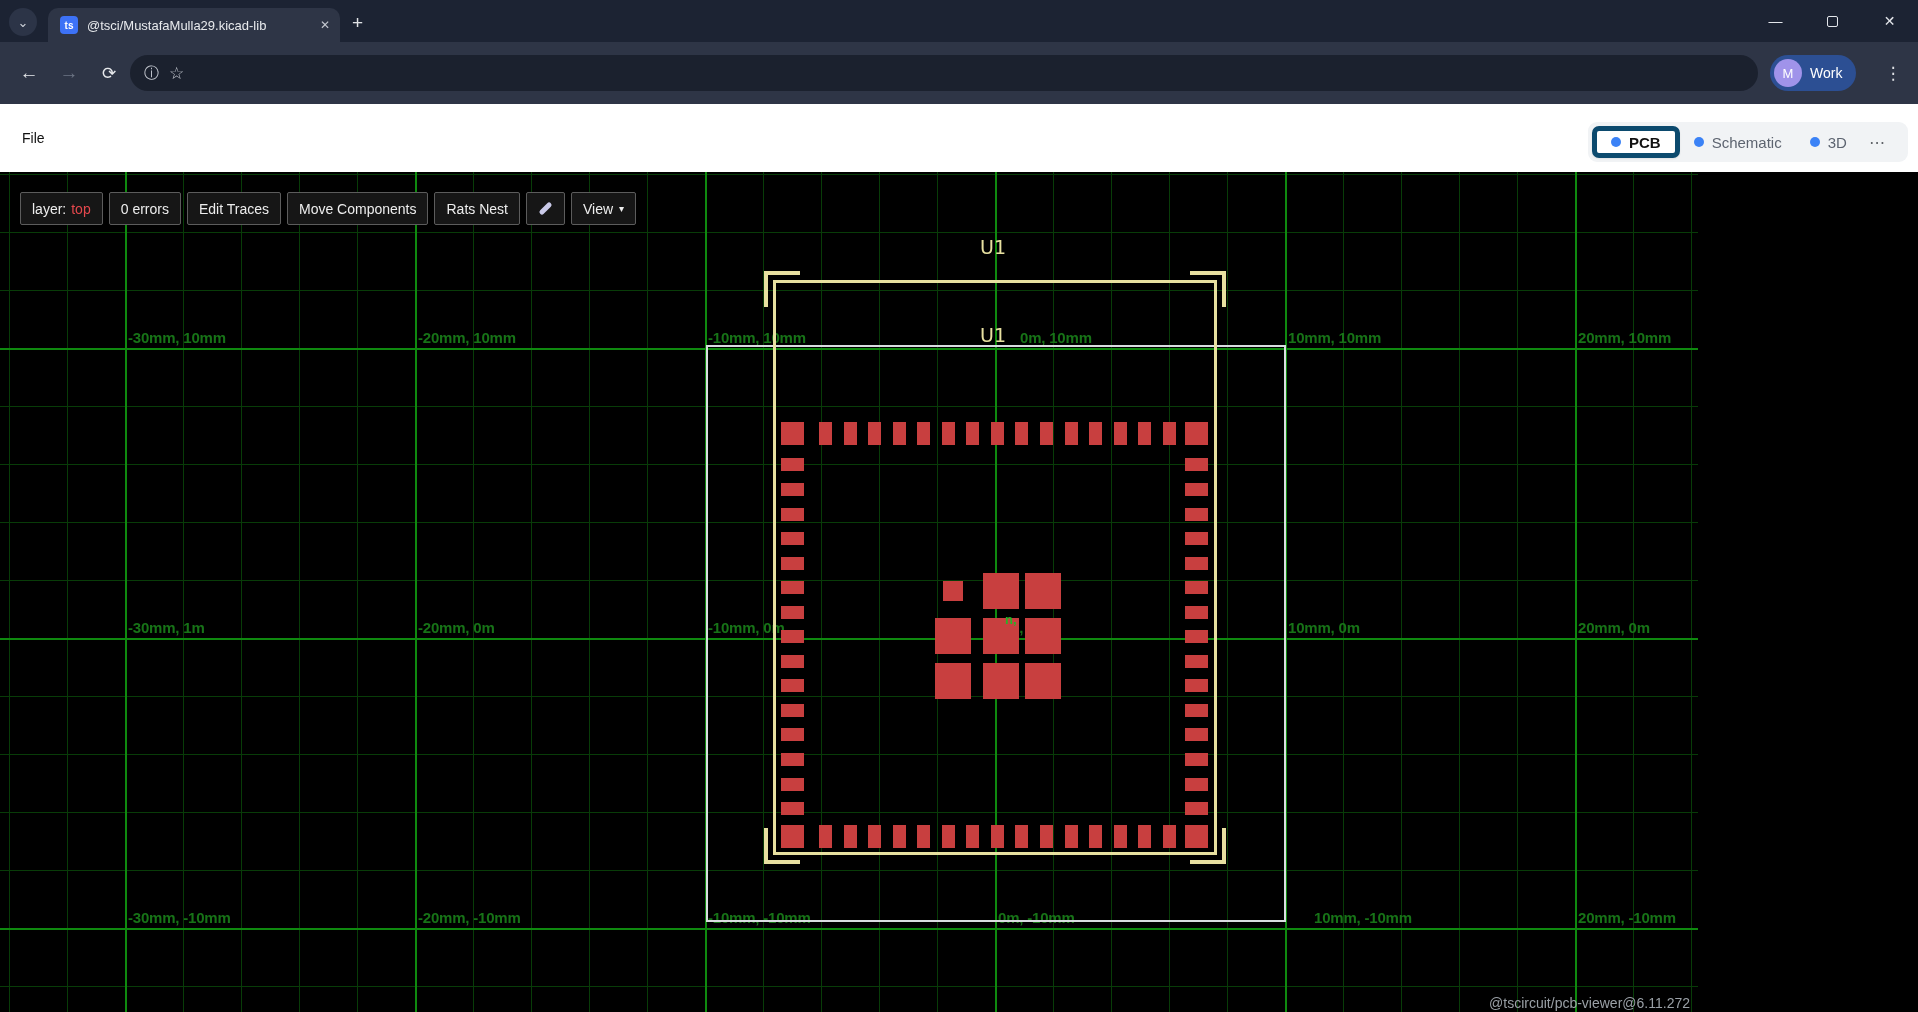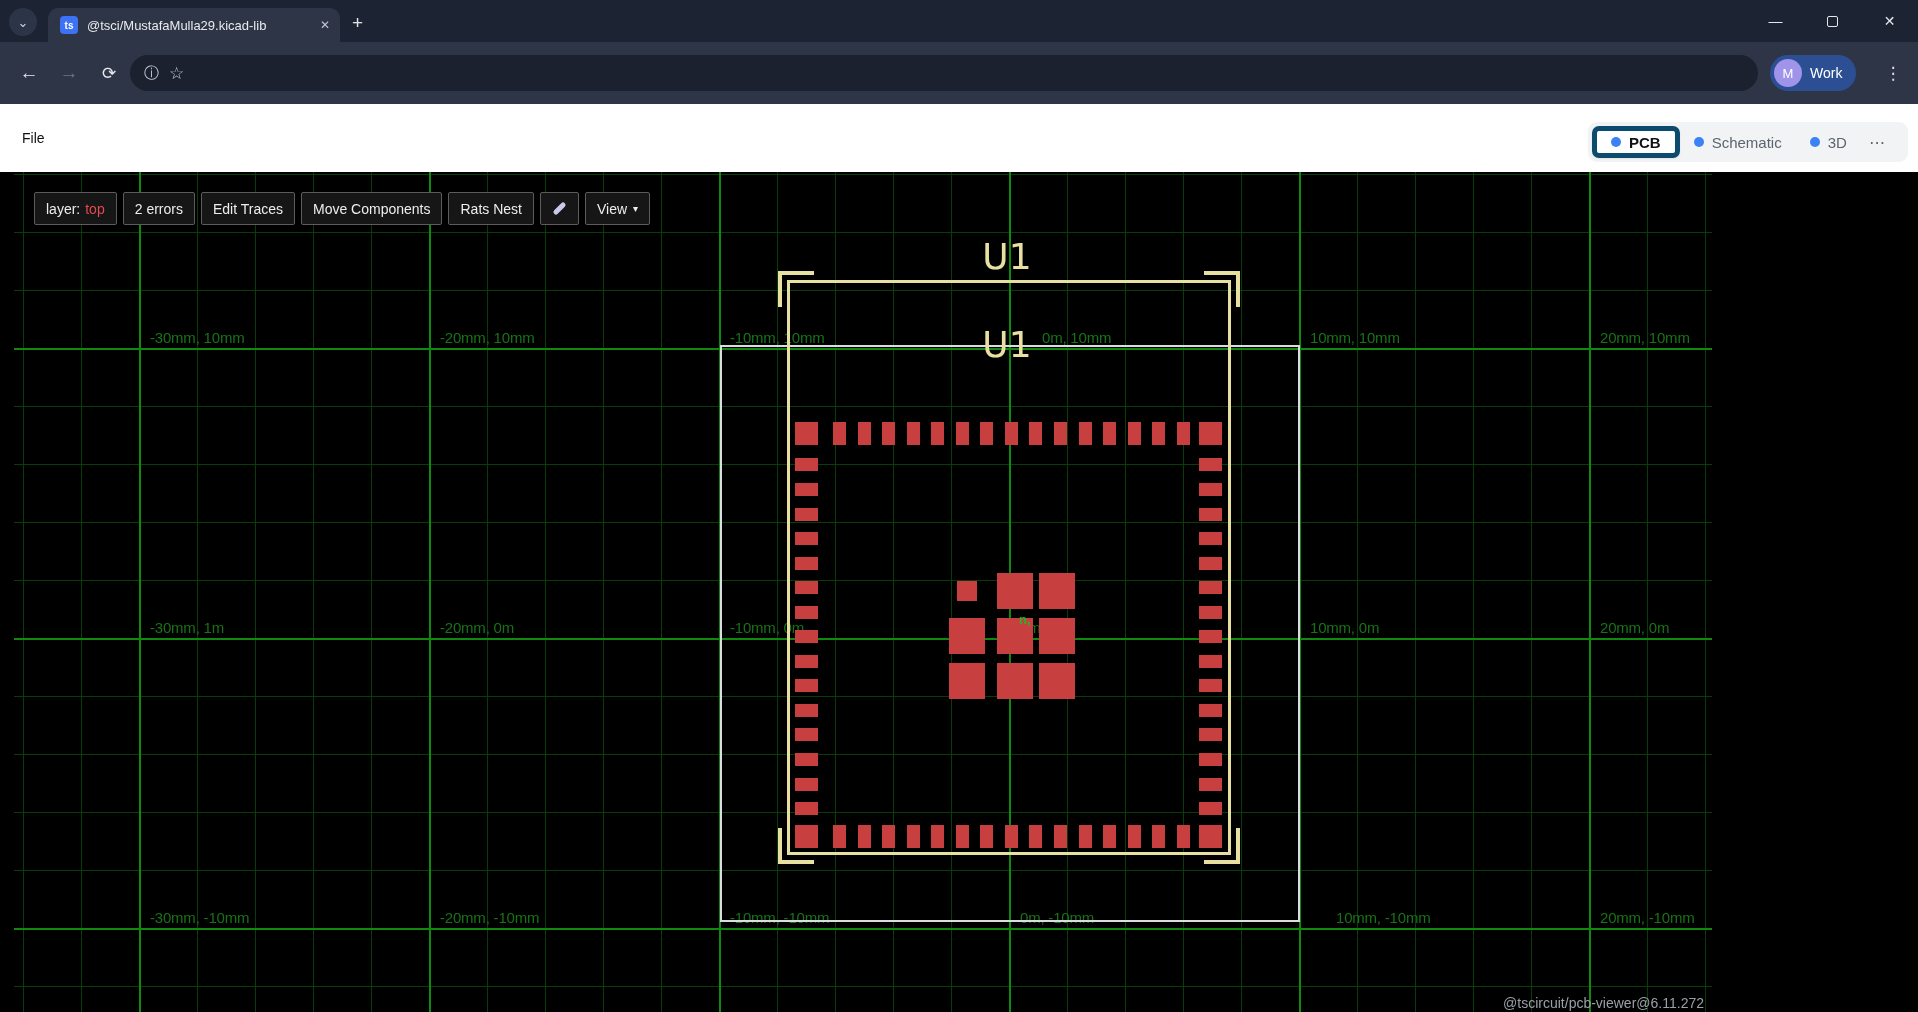--- a/index.html
+++ b/index.html
@@ -53,36 +53,36 @@
   .updown { display:flex; flex-direction:column; line-height:6px; color:#8a9099; font-size:9px; }
   .seg-control { position:absolute; left:1588px; top:18px; width:320px; height:40px; background:#f1f3f5;
                  border-radius:9px; display:flex; align-items:center; padding:0 4px; }
   .seg-item { display:flex; align-items:center; gap:8px; font-size:15px; color:#5d6470; padding:0 14px; height:32px; }
   .seg-item.active { background:#fff; border:5px solid #0c4a6e; border-radius:7px; color:#111;
                      font-weight:bold; box-shadow:0 1px 2px rgba(0,0,0,.08); }
   .seg-dot { width:10px; height:10px; border-radius:50%; background:var(--accent); flex:0 0 auto; }
   .seg-more { color:#5f6368; font-size:16px; padding:0 8px; letter-spacing:1px; }
 
   
-  .canvas { position:absolute; left:14px; top:172px; width:1698px; height:840px; background:#000; overflow:hidden;
+  .canvas { position:absolute; left:0; top:172px; width:1698px; height:840px; background:#000; overflow:hidden;
     background-image:
       linear-gradient(90deg, var(--grid-major) 0 2px, transparent 2px),
       linear-gradient(180deg, var(--grid-major) 0 2px, transparent 2px),
       linear-gradient(90deg, var(--grid-minor) 0 1px, transparent 1px),
       linear-gradient(180deg, var(--grid-minor) 0 1px, transparent 1px);
     background-size: 290px 100%, 100% 290px, 58px 100%, 100% 58px;
     background-position: 125px 0, 0 176px, 9px 0, 0 2px;
     background-repeat: repeat; }
-  .grid-label { position:absolute; color:var(--grid-label); font-size:15px; font-weight:400;
-                letter-spacing:-0.2px; white-space:nowrap; z-index:1;padding-left:8px; }
+  .grid-label { position:absolute; color:var(--grid-label); font-size:15px; font-weight:700;
+                letter-spacing:-0.2px; white-space:nowrap; z-index:1; }
   .board-outline { position:absolute; border:2px solid var(--outline); z-index:2; }
   .pad { position:absolute; background:var(--pad); z-index:3; }
   .silk-rect { position:absolute; border:3px solid var(--silk); z-index:4; }
   .silk-bar { position:absolute; background:var(--silk); z-index:4; }
-  .silk-text { position:absolute; transform:translateX(-50%); color:var(--silk); font-size:36px;
+  .silk-text { position:absolute; transform:translateX(-50%); color:var(--silk); font-size:19px;
                font-family:"DejaVu Sans",sans-serif; z-index:4; white-space:nowrap; }
   .net-label { position:absolute; color:var(--net); font-size:13px; font-weight:bold; z-index:5; }
   .pcb-toolbar { position:absolute; left:20px; top:20px; display:flex; gap:6px; z-index:10; }
   .pcb-btn { background:#161616; border:1px solid #5c5c5c; border-radius:2px; color:#ededed; font-size:14px;
              height:33px; display:flex; align-items:center; padding:0 11px; white-space:nowrap;
              font-family:"Liberation Sans",sans-serif; }
   .layer-value { color:#e5484d; margin-left:5px; }
   .pencil-icon { width:15px; height:5px; background:#c9c9e8; border-radius:2.5px; transform:rotate(-45deg); }
   .view-arrow { font-size:10px; margin-left:6px; }
   .version-text { position:absolute; right:8px; bottom:1px; color:#9aa0a6; font-size:14px; z-index:10; }
@@ -145,21 +145,21 @@
     </div>
   </div>
 
   <div class="canvas" id="pcb-canvas">
     <div class="pcb-toolbar" id="pcb-toolbar">
       <div class="pcb-btn">
         <span>layer:</span>
         <span class="layer-value">top</span>
       </div>
 
-      <div class="pcb-btn">2 errors</div>
+      <div class="pcb-btn">0 errors</div>
         <div class="pcb-btn">Edit Traces</div>
         <div class="pcb-btn">Move Components</div>
         <div class="pcb-btn">Rats Nest</div>
         <div class="pcb-btn" id="pencil-btn">
         <span class="pencil-icon"></span>
       </div>
       <div class="pcb-btn">
         <span>View</span>
         <span class="view-arrow">▾</span>
       </div>

